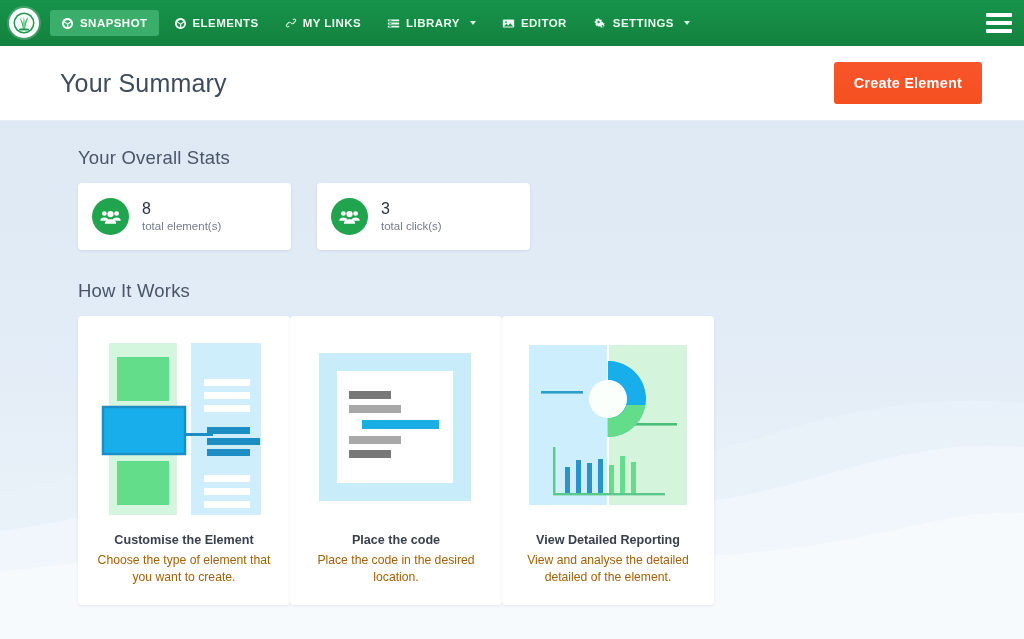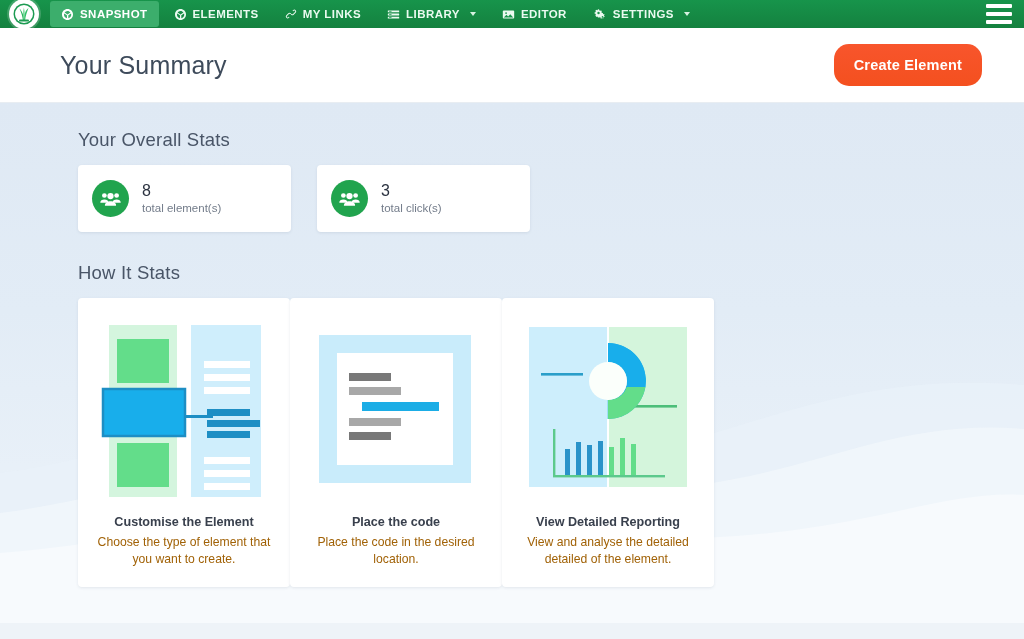--- a/index.html
+++ b/index.html
@@ -5,21 +5,21 @@
   * { margin:0; padding:0; box-sizing:border-box; }
   html,body { width:1024px; height:639px; overflow:hidden; }
   body {
     font-family:"Liberation Sans", sans-serif;
     background:#eef3f8;
     color:#3a4250;
   }
 
   
   .navbar{
-    height:28px; width:100%;
+    height:46px; width:100%;
     background:linear-gradient(180deg,#17944b 0%,#14813f 100%);
     display:flex; align-items:center; position:relative;
   }
   .logo{
     width:30px;height:30px;border-radius:50%;
     background:#ffffff;margin-left:9px;margin-right:11px;
     display:flex;align-items:center;justify-content:center;
     flex:none; box-shadow:0 0 0 2px rgba(255,255,255,.18);
   }
   .navitems{display:flex;align-items:center;height:100%;}
@@ -47,21 +47,21 @@
   .header{
     height:75px;background:#ffffff;width:100%;
     display:flex;align-items:center;justify-content:space-between;
     padding:0 42px 0 60px;
     border-bottom:1px solid #e8edf2;
   }
   .page-title{font-size:25px;font-weight:400;color:#3e4b5b;letter-spacing:.2px;}
   .btn-create{
     background:linear-gradient(180deg,#f8552c 0%,#f4501f 100%);
     color:#fff;font-size:14.5px;font-weight:600;
-    border:none;border-radius:15px;padding:13px 20px;cursor:pointer;
+    border:none;border-radius:3px;padding:13px 20px;cursor:pointer;
     letter-spacing:.2px;
   }
 
   
   .main{
     position:relative;width:100%;height:520px;overflow:hidden;
     background:linear-gradient(180deg,#dfe9f4 0%,#e2ecf6 40%,#eef4fa 100%);
     padding:26px 0 0 18px;
   }
   .wave{
@@ -242,21 +242,21 @@
           </svg>
         </div>
         <div>
           <div class="stat-num">3</div>
           <div class="stat-lbl">total click(s)</div>
         </div>
       </div>
 
     </div>
 
-    <div class="section-title">How It Stats</div>
+    <div class="section-title">How It Works</div>
 
     <div class="cards">
 
       <div class="card">
         <div class="illus">
           <svg width="178" height="182" viewBox="0 0 178 182">
             <rect x="14" y="8" width="68" height="172" fill="#d4f5de"></rect>
             <rect x="96" y="8" width="70" height="172" fill="#cfeefc"></rect>
             <rect x="22" y="22" width="52" height="44" fill="#63dd8a"></rect>
             <rect x="22" y="126" width="52" height="44" fill="#63dd8a"></rect>

